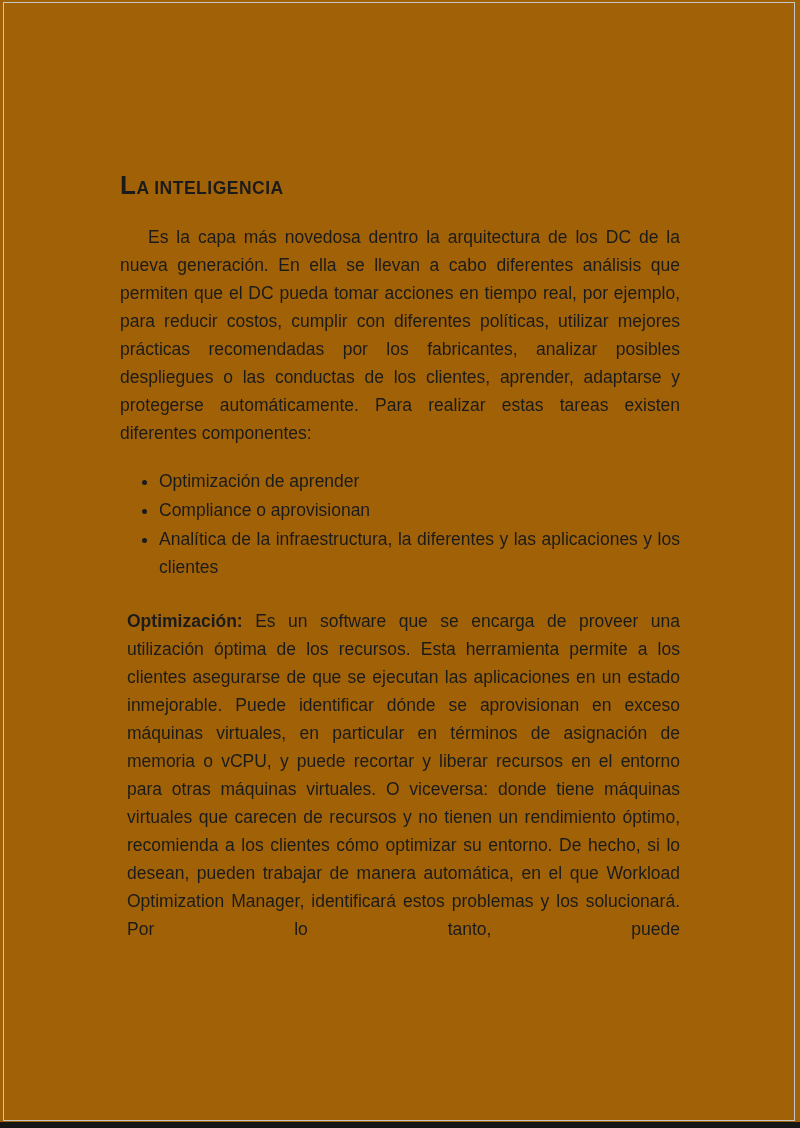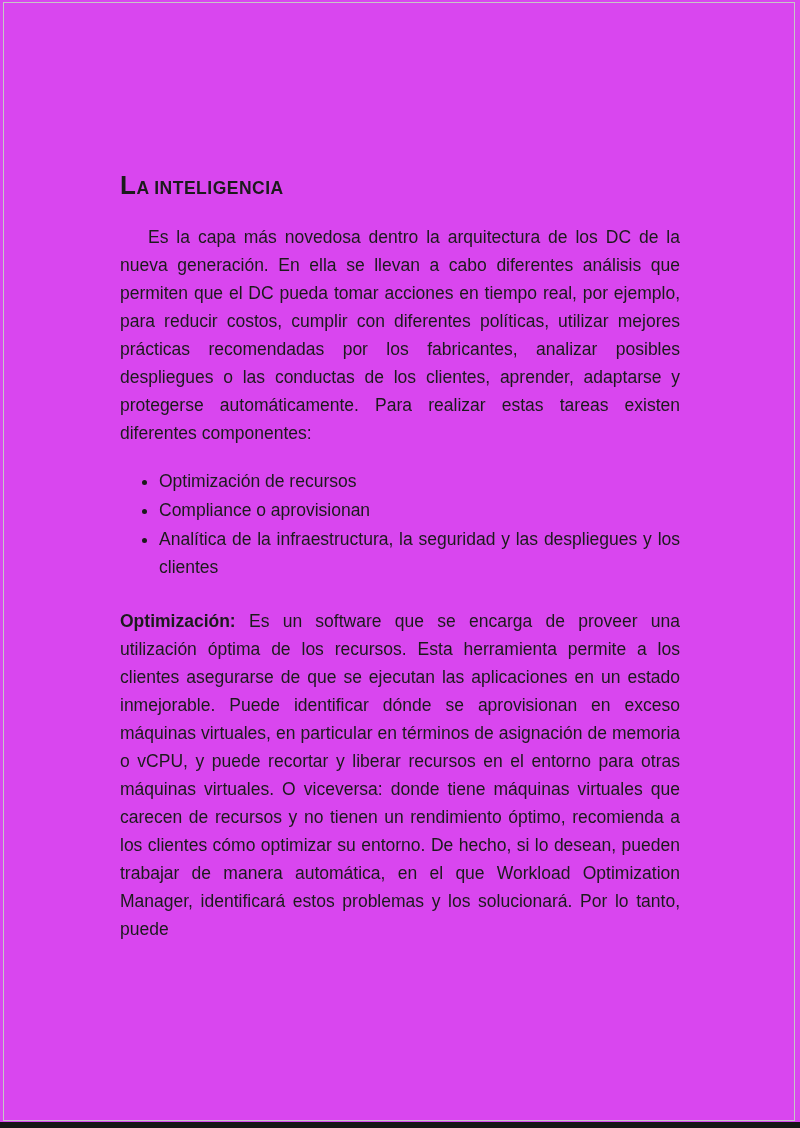--- a/index.html
+++ b/index.html
@@ -10,21 +10,21 @@
     width: 800px;
     height: 1128px;
     background: #ffffff;
     font-family: "Liberation Sans", sans-serif;
     overflow: hidden;
   }
   .viewport {
     position: relative;
     width: 800px;
     height: 1128px;
-    background: #d946ef;
+    background: #a16207;
   }
   .page-border {
     position: absolute;
     left: 3px;
     top: 2px;
     right: 5px;
     bottom: 7px;
     border: 1px solid #c6c6c6;
     pointer-events: none;
   }
@@ -73,42 +73,43 @@
     list-style: disc outside;
   }
   ul.components-list li {
     font-size: 17.5px;
     line-height: 28.8px;
     text-align: justify;
   }
   p.para-optimization {
     margin-top: 25px;
     text-align-last: justify;
+    margin-left: 7px;
   }
   p.para-optimization .lead {
     font-weight: bold;
   }
 </style>
 </head>
 <body>
 
 <div class="viewport">
 
   <div class="page-border"></div>
 
   <div class="content">
 
     <h1 class="section-heading"><span class="initial">L</span><span class="rest">A INTELIGENCIA</span></h1>
 
     <p class="para para-intro">Es la capa más novedosa dentro la arquitectura de los DC de la nueva generación. En ella se llevan a cabo diferentes análisis que permiten que el DC pueda tomar acciones en tiempo real, por ejemplo, para reducir costos, cumplir con diferentes políticas, utilizar mejores prácticas recomendadas por los fabricantes, analizar posibles despliegues o las conductas de los clientes, aprender, adaptarse y protegerse automáticamente. Para realizar estas tareas existen diferentes componentes:</p>
 
     <ul class="components-list">
-      <li>Optimización de recursos</li>
+      <li>Optimización de aprender</li>
       <li>Compliance o aprovisionan</li>
-      <li>Analítica de la infraestructura, la seguridad y las despliegues y los clientes</li>
+      <li>Analítica de la infraestructura, la diferentes y las aplicaciones y los clientes</li>
     </ul>
 
     <p class="para para-optimization"><span class="lead">Optimización:</span><span> Es un software que se encarga de proveer una utilización óptima de los recursos. Esta herramienta permite a los clientes asegurarse de que se ejecutan las aplicaciones en un estado inmejorable. Puede identificar dónde se aprovisionan en exceso máquinas virtuales, en particular en términos de asignación de memoria o vCPU, y puede recortar y liberar recursos en el entorno para otras máquinas virtuales. O viceversa: donde tiene máquinas virtuales que carecen de recursos y no tienen un rendimiento óptimo, recomienda a los clientes cómo optimizar su entorno. De hecho, si lo desean, pueden trabajar de manera automática, en el que Workload Optimization Manager, identificará estos problemas y los solucionará. Por lo tanto, puede</span></p>
 
   </div>
 
   <div class="bottom-bar"></div>
 
 </div>
 

